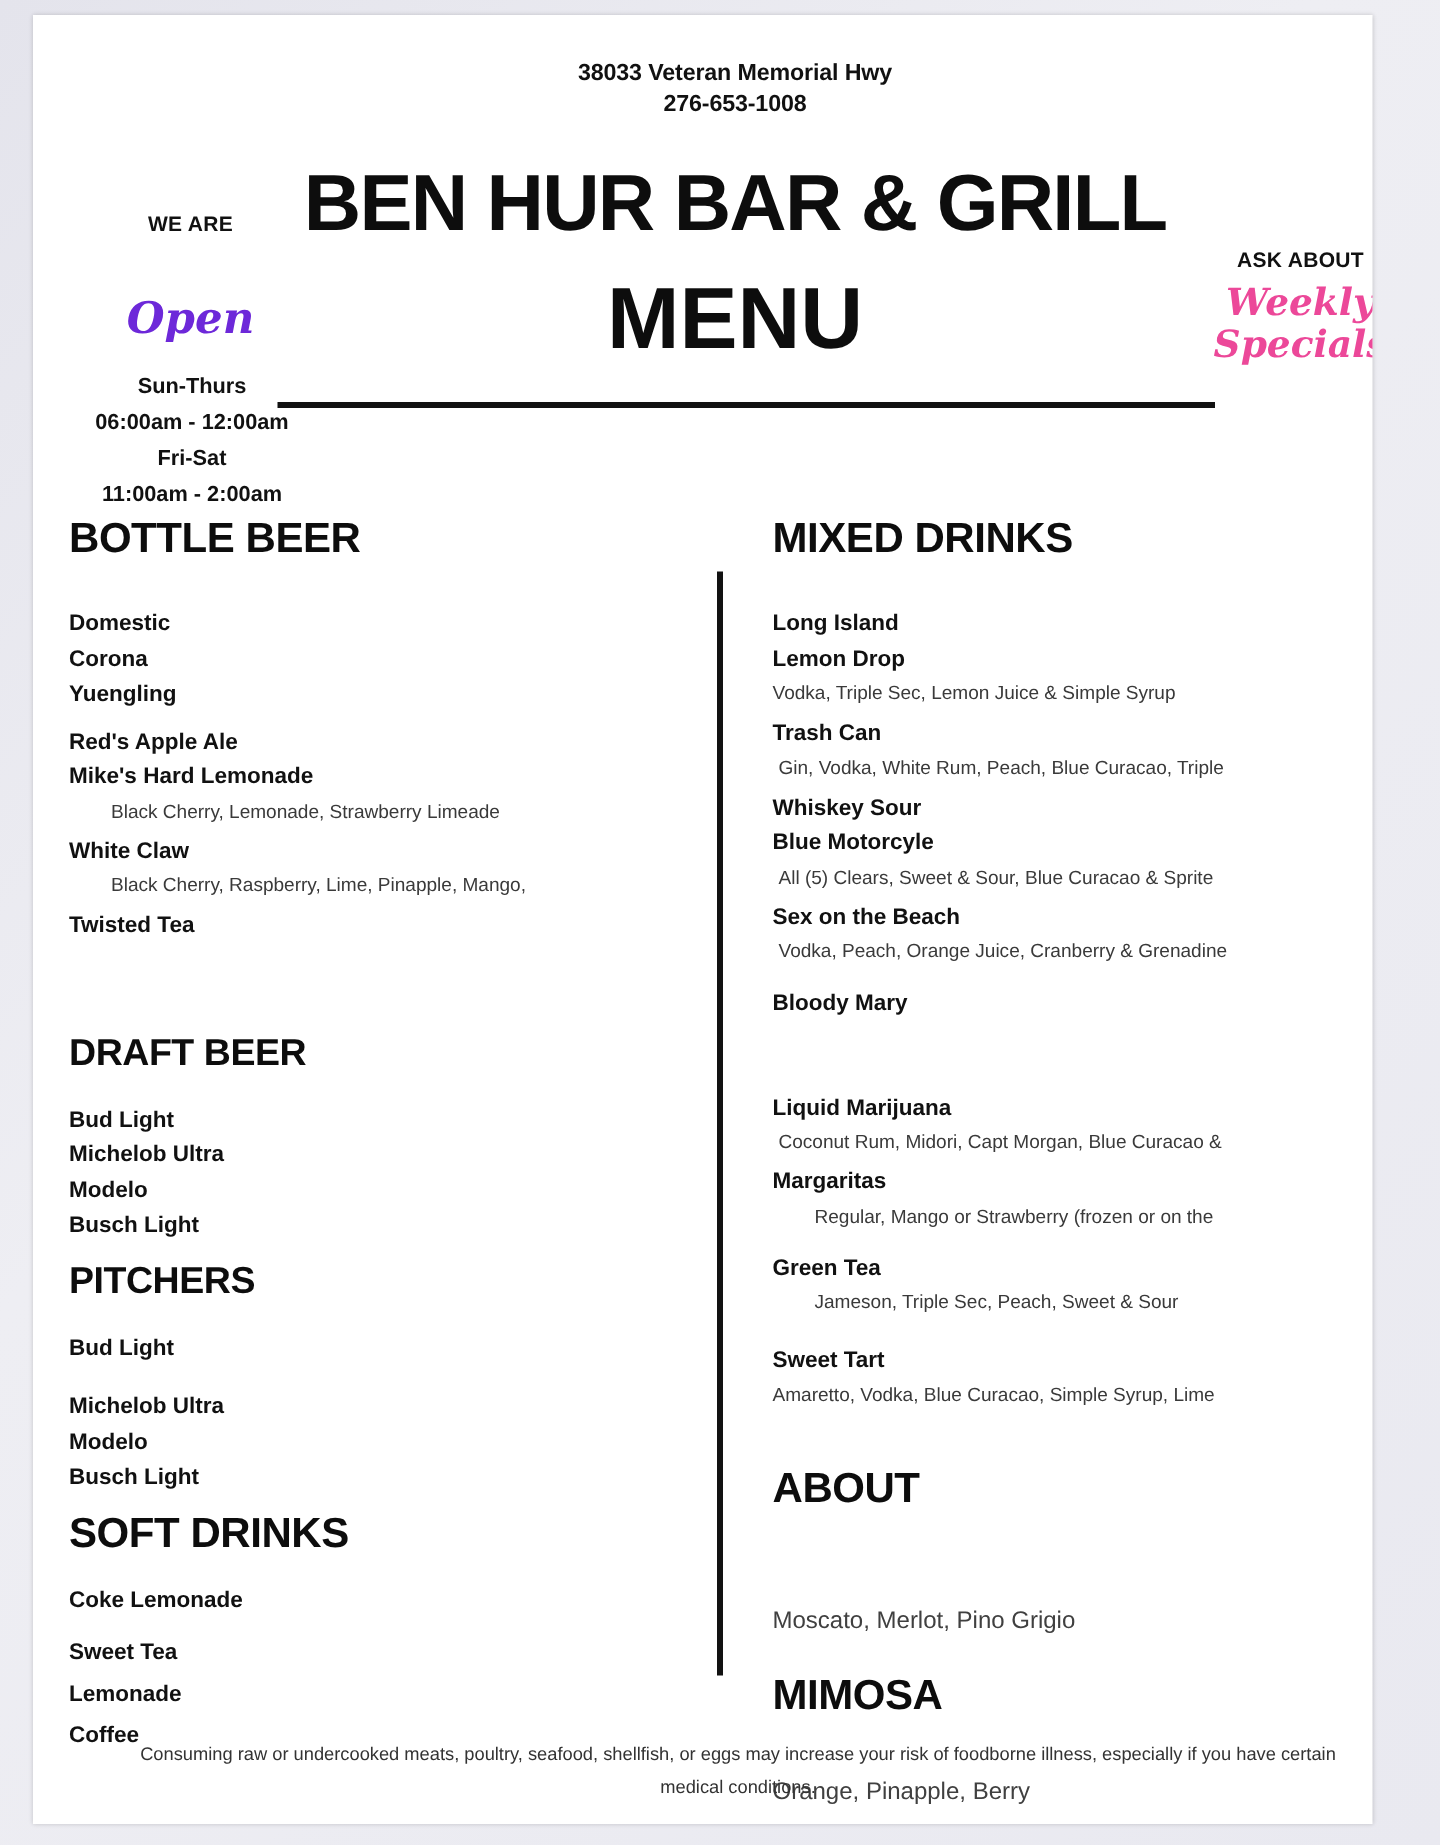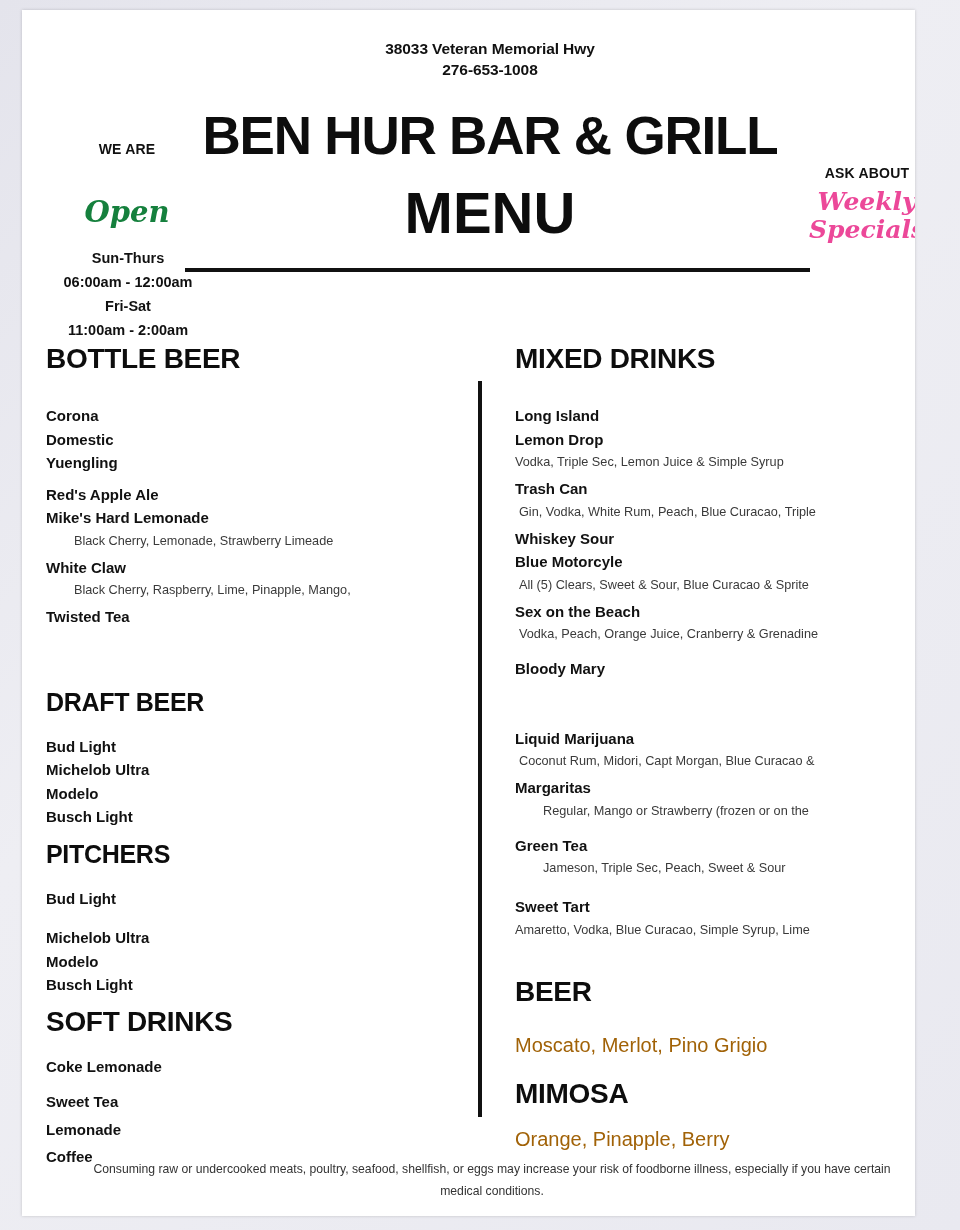--- a/index.html
+++ b/index.html
@@ -89,21 +89,21 @@
   }
   .open-script {
     position: absolute;
     left: 20px; top: 185px;
     width: 170px;
     text-align: center;
     font-size: 29px;
     font-weight: bold;
     font-style: italic;
     font-family: "DejaVu Serif", serif;
-    color: #15803d;
+    color: #6d28d9;
   }
   .hours {
     position: absolute;
     left: 8px; top: 236px;
     width: 196px;
     text-align: center;
   }
   .hours div {
     font-size: 14.5px;
     font-weight: bold;
@@ -176,24 +176,25 @@
   }
   .desc {
     font-size: 12.7px;
     font-weight: normal;
     color: #3a3a3a;
     line-height: 22px;
   }
   .desc.ind1 { padding-left: 4px; }
   .desc.ind2 { padding-left: 28px; }
   .plain {
-    font-size: 20px;
+    font-size: 16px;
     font-weight: normal;
-    color: #a16207;
+    color: #404040;
     line-height: 24px;
+    margin-top: 36px;
   }
   .gap-4  { height: 4px; }
   .gap-8  { height: 8px; }
   .gap-12 { height: 12px; }
   .gap-16 { height: 16px; }
   .gap-20 { height: 20px; }
   .gap-34 { height: 34px; }
   .gap-46 { height: 46px; }
   .gap-56 { height: 56px; }
 
@@ -237,22 +238,22 @@
       <div>Weekly</div>
       <div>Specials</div>
     </div>
 
     <div class="v-divider"></div>
 
     <div class="col-left">
 
       <div class="sect-title">BOTTLE BEER</div>
       <div class="gap-12"></div>
+      <div class="item">Domestic</div>
       <div class="item">Corona</div>
-      <div class="item">Domestic</div>
       <div class="item">Yuengling</div>
       <div class="gap-8"></div>
       <div class="item">Red's Apple Ale</div>
       <div class="item">Mike's Hard Lemonade</div>
       <div class="desc ind2">Black Cherry, Lemonade, Strawberry Limeade</div>
       <div class="gap-4"></div>
       <div class="item">White Claw</div>
       <div class="desc ind2">Black Cherry, Raspberry, Lime, Pinapple, Mango,</div>
       <div class="gap-4"></div>
       <div class="item">Twisted Tea</div>
@@ -316,21 +317,21 @@
       <div class="desc ind2">Regular, Mango or Strawberry (frozen or on the</div>
       <div class="gap-12"></div>
       <div class="item">Green Tea</div>
       <div class="desc ind2">Jameson, Triple Sec, Peach, Sweet &amp; Sour</div>
       <div class="gap-16"></div>
       <div class="item">Sweet Tart</div>
       <div class="desc">Amaretto, Vodka, Blue Curacao, Simple Syrup, Lime</div>
 
       <div class="gap-34"></div>
 
-      <div class="sect-title">BEER</div>
+      <div class="sect-title">ABOUT</div>
       <div class="gap-8"></div>
       <div class="plain">Moscato, Merlot, Pino Grigio</div>
 
       <div class="gap-20"></div>
 
       <div class="sect-title">MIMOSA</div>
       <div class="plain">Orange, Pinapple, Berry</div>
     </div>
 
     <div class="footer-note">Consuming raw or undercooked meats, poultry, seafood, shellfish, or eggs may increase your risk of foodborne illness, especially if you have certain medical conditions.</div>

